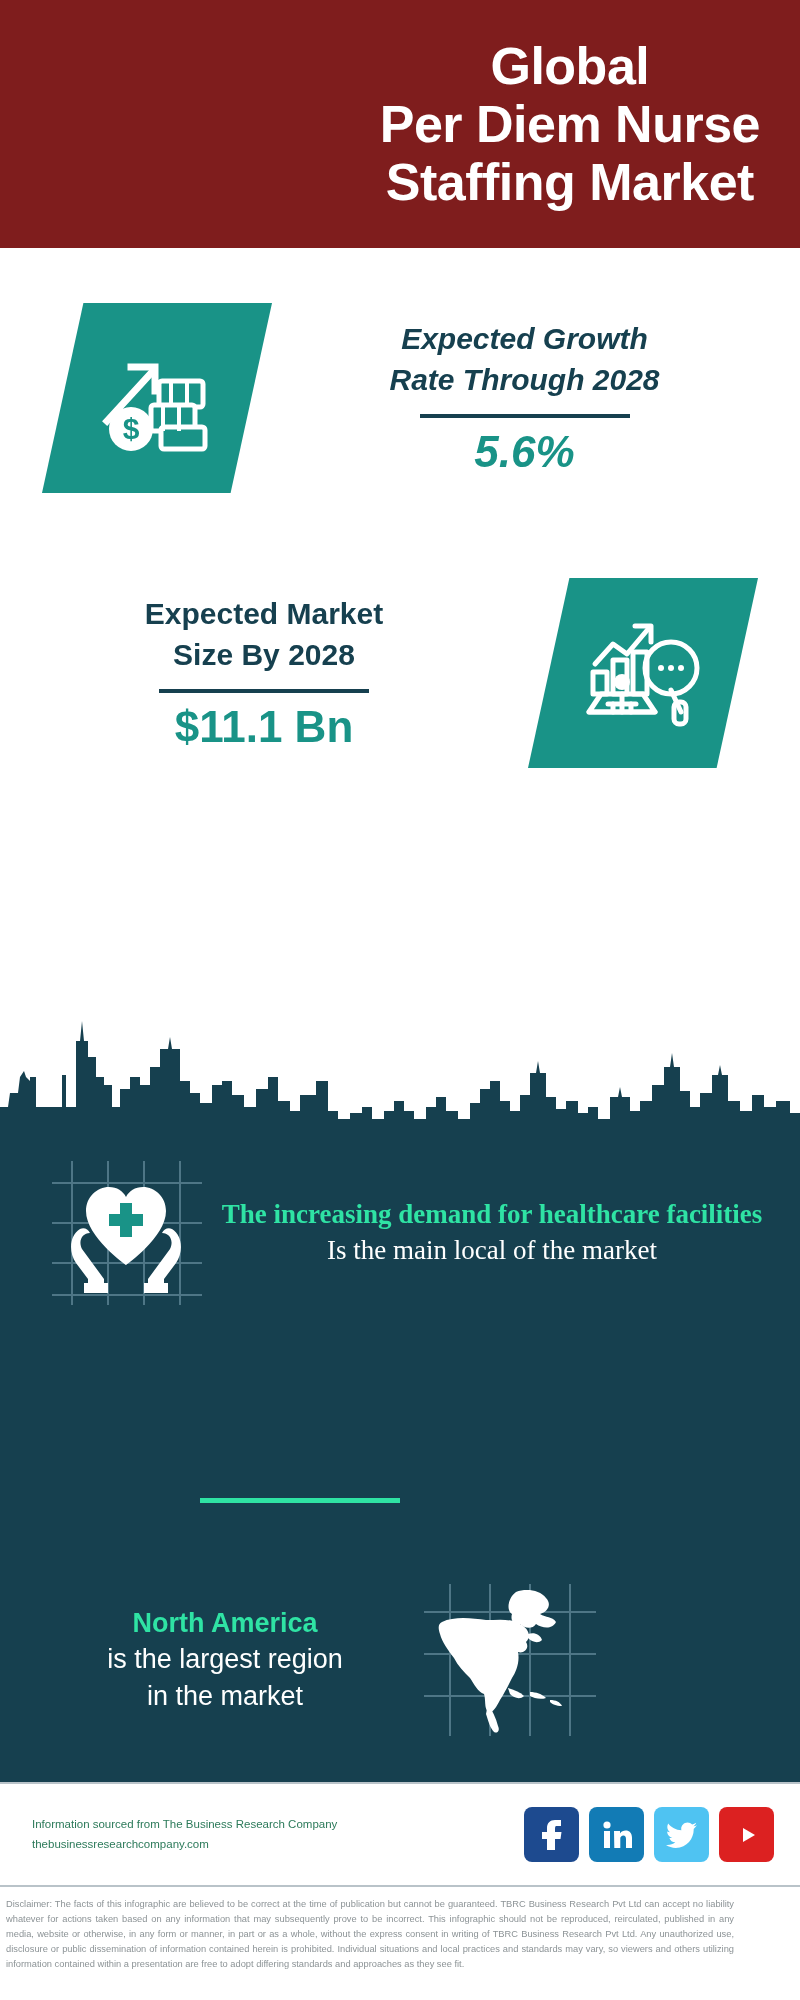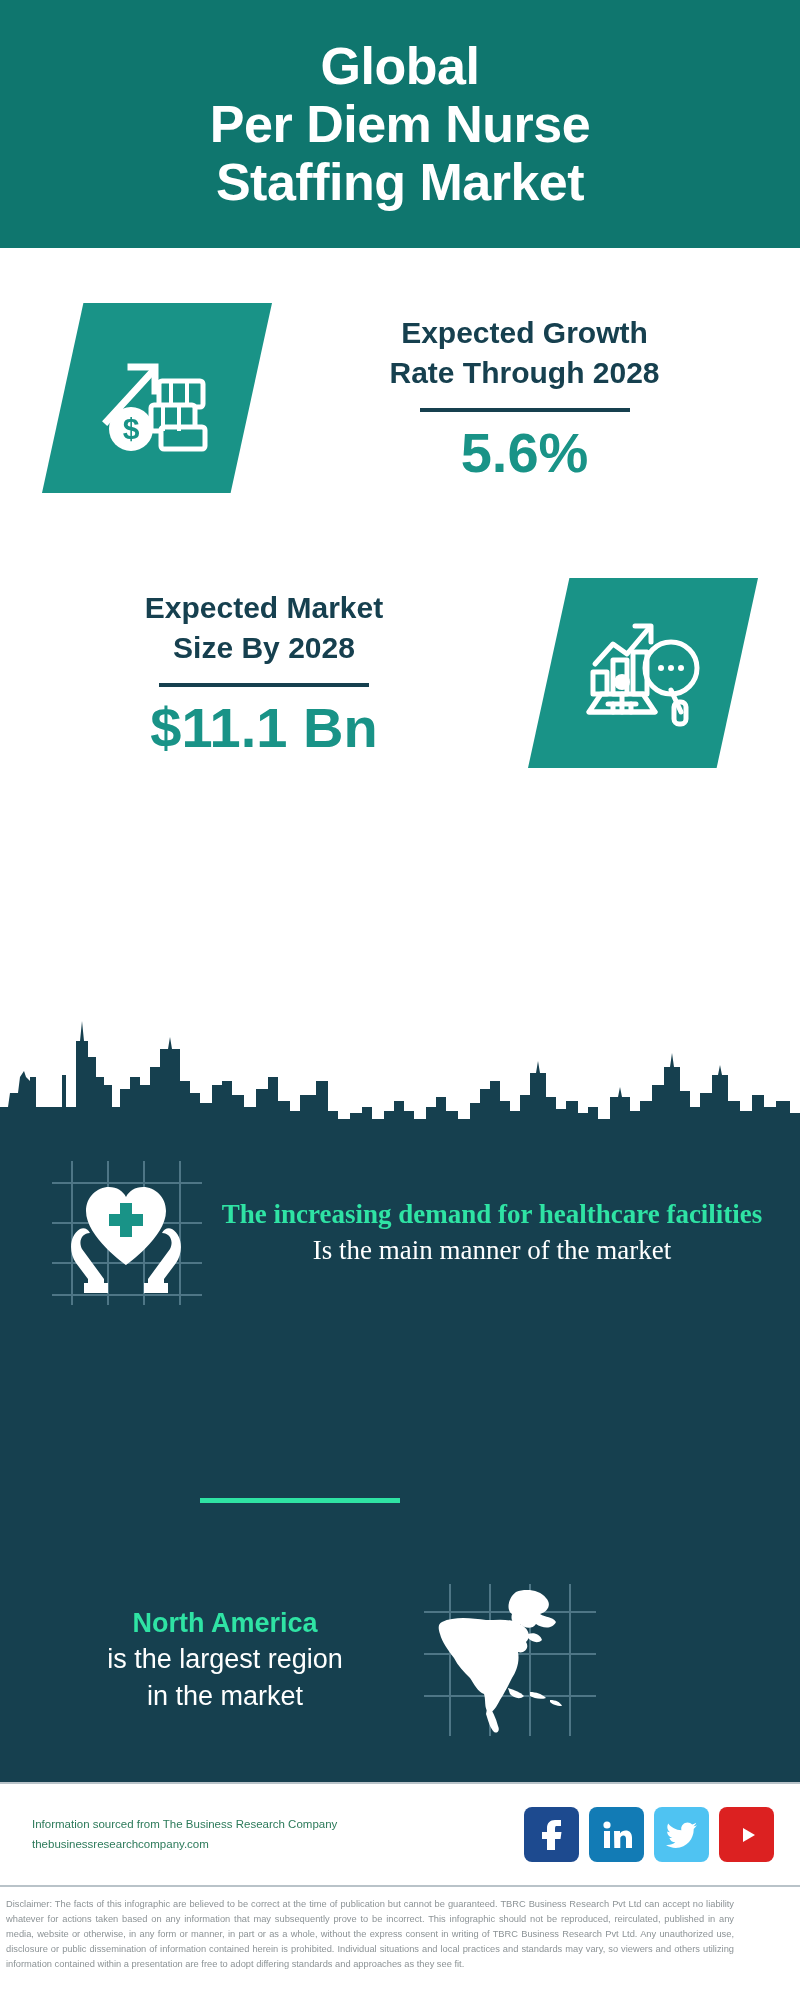--- a/index.html
+++ b/index.html
@@ -8,22 +8,22 @@
     font-family:"Liberation Sans", sans-serif;
     background:#ffffff;
     position:relative;
     overflow:hidden;
   }
   .page { width:800px; height:2000px; position:relative; background:#fff; }
 
   
   .header {
     width:800px; height:248px;
-    background:#0f766e;
-    display:flex; align-items:center; justify-content:center;
+    background:#7f1d1d;
+    display:flex; align-items:center; justify-content:flex-end;
     text-align:center;
   }
   .header h1 {
     color:#ffffff;
     font-size:52px;
     font-weight:bold;
     line-height:1.12;
     letter-spacing:-0.5px;
     padding:0 40px;
   }
@@ -44,35 +44,36 @@
   .para-shape {
     position:absolute; inset:0;
     background:#199387;
     clip-path: polygon(18% 0%, 100% 0%, 82% 100%, 0% 100%);
     display:flex; align-items:center; justify-content:center;
   }
   .stat1-text {
     flex:1 1 auto;
     text-align:center;
     padding-right:23px;
+    font-style:italic;
   }
   .stat-label {
     color:#16404f;
     font-size:30px;
     font-weight:bold;
     line-height:1.35;
   }
   .divider-dark {
     width:210px; height:4px;
     background:#16404f;
     margin:14px auto 10px auto;
   }
   .stat-value {
     color:#199387;
-    font-size:56px;
+    font-size:44px;
     font-weight:bold;
     line-height:1.1;
   }
 
   
   .stat2 {
     position:absolute; top:548px; left:0;
     width:800px; height:250px;
     display:flex; align-items:center;
   }
@@ -307,21 +308,21 @@
         <rect x="74" y="48" width="12" height="34" fill="#199387"></rect>
         <rect x="63" y="59" width="34" height="12" fill="#199387"></rect>
         <path fill="#ffffff" d="M44 78 C36 78 32 86 36 94 L58 124 L58 136 L42 136 L42 124 L30 108 C22 96 24 80 34 74 C38 72 42 74 44 78 Z"></path>
         <path fill="#ffffff" d="M116 78 C124 78 128 86 124 94 L102 124 L102 136 L118 136 L118 124 L130 108 C138 96 136 80 126 74 C122 72 118 74 116 78 Z"></path>
         <rect x="38" y="128" width="24" height="10" fill="#ffffff"></rect>
         <rect x="98" y="128" width="24" height="10" fill="#ffffff"></rect>
       </svg>
     </div>
     <div class="driver-text">
       <div class="accent-line">The increasing demand for healthcare facilities</div>
-      <div class="white-line">Is the main manner of the market</div>
+      <div class="white-line">Is the main local of the market</div>
     </div>
   </div>
 
   <div class="green-divider"></div>
 
   <div class="region-row">
     <div class="region-text">
       <div class="accent-line">North America</div>
       <div class="white-line">is the largest region</div>
       <div class="white-line">in the market</div>

